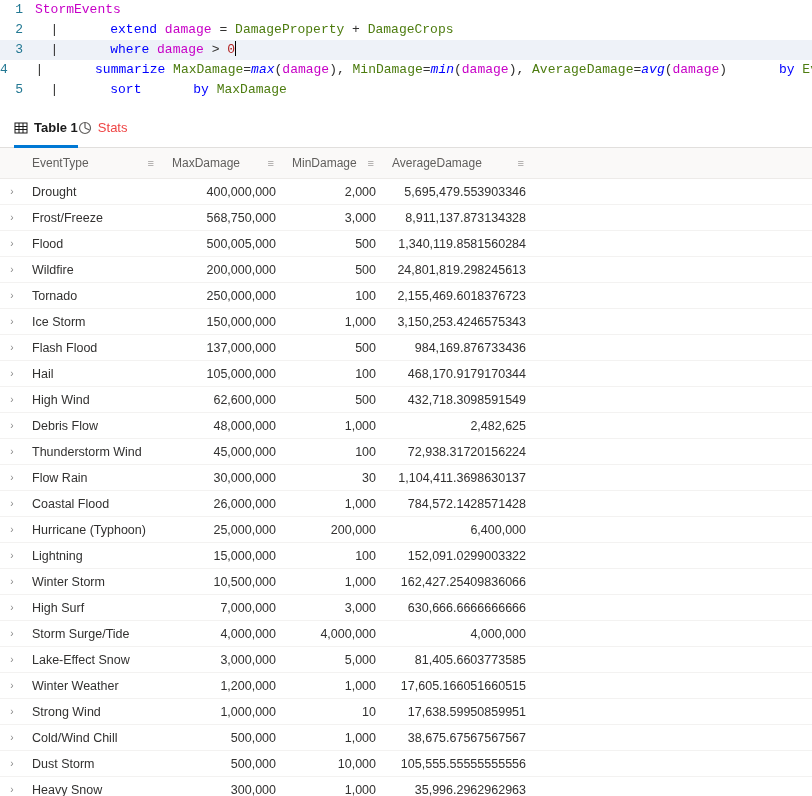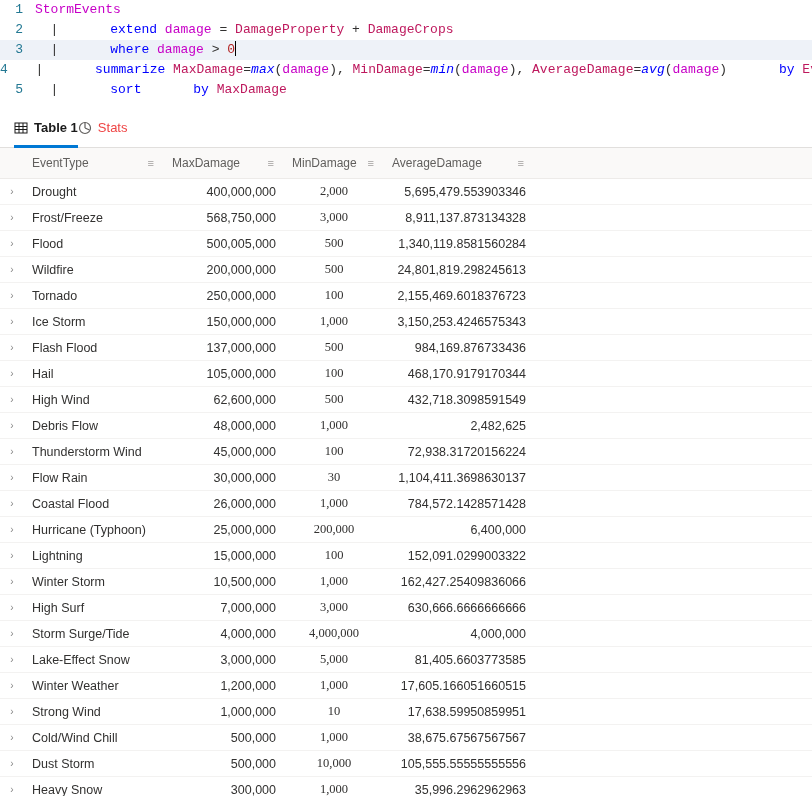--- a/index.html
+++ b/index.html
@@ -31,21 +31,21 @@
   user-select: none;
 }
 .code { flex: 1; }
 .tok-id { color: #c700c7; }
 .tok-pipe { color: #323130; }
 .tok-kw { color: #0000ff; margin-left: 44px; }
 .tok-var { color: #c700c7; }
 .tok-op { color: #323130; }
 .tok-fn { color: #0000ff; font-style: italic; }
 .tok-num { color: #b22222; }
-.tok-col { color: #be185d; }
+.tok-col { color: #4d7c0f; }
 .cursor {
   display: inline-block;
   width: 1px;
   height: 15px;
   background: #000;
   vertical-align: text-bottom;
   margin-bottom: 1px;
 }
 .tabs {
   display: flex;
@@ -101,21 +101,21 @@
 .row .expander {
   width: 24px;
   text-align: center;
   color: #888;
   cursor: pointer;
   font-size: 10px;
 }
 .row .cell { padding: 0 8px; }
 .row .col-event { width: 140px; }
 .row .col-max { width: 120px; text-align: right; }
-.row .col-min { width: 100px; text-align: center; font-family: Liberation Serif, serif; }
+.row .col-min { width: 100px; text-align: right; }
 .row .col-avg { width: 150px; }
 </style>
 </head>
 <body>
 
 <div class="editor">
   <div class="editor-line">
     <span class="gutter">1</span>
     <span class="code"><span class="tok-id">StormEvents</span></span>
   </div>

